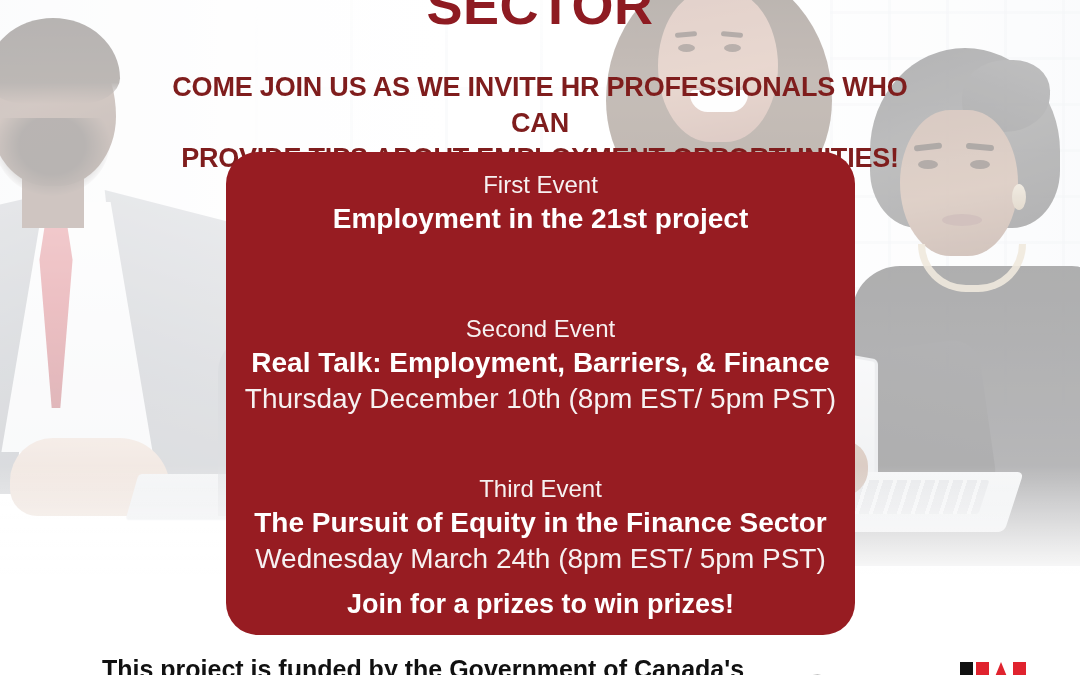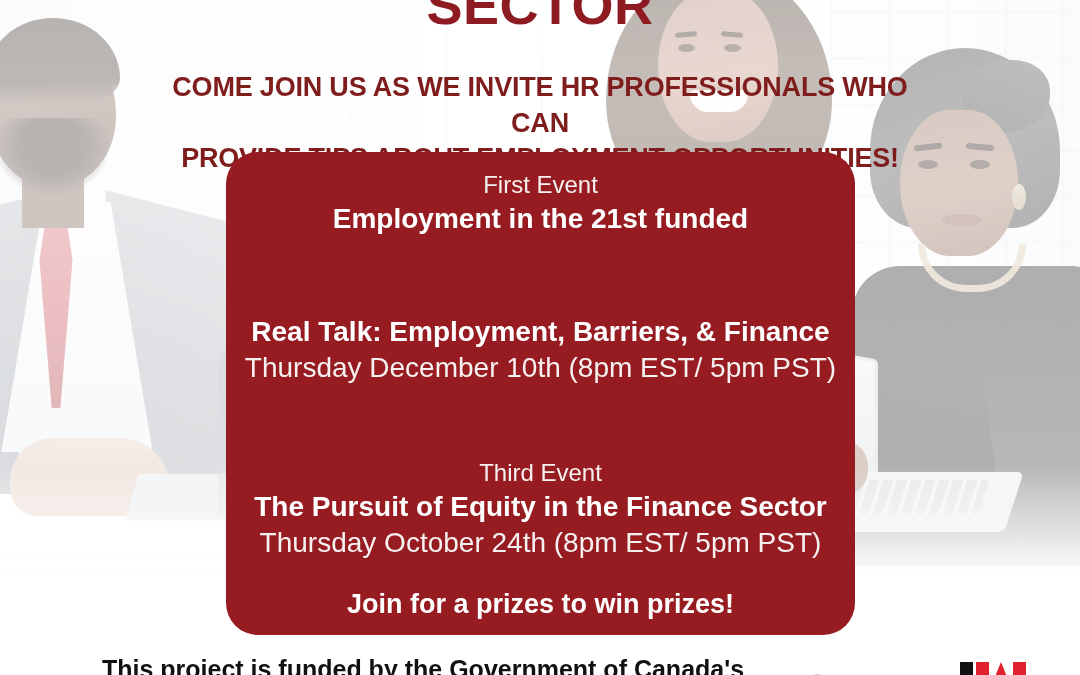--- a/index.html
+++ b/index.html
@@ -300,21 +300,21 @@
     line-height:1.3;
     color:#ffffff;
   }
   .event-date {
     font-size:28px; font-weight:300;
     line-height:1.3;
     color:#f6f1f1;
   }
   #event-1 { top:18px; }
   #event-2 { top:162px; }
-  #event-3 { top:306px; }
+  #event-3 { top:322px; }
 
   .prize {
     position:absolute; left:0; top:437px; width:629px;
     font-size:27px; font-weight:bold;
     color:#ffffff;
   }
 
   .footer-text {
     position:absolute; left:78px; top:654px;
     width:690px;
@@ -413,32 +413,33 @@
 
     <div class="subtitle">
       <div>COME JOIN US AS WE INVITE HR PROFESSIONALS WHO CAN</div>
       <div>PROVIDE TIPS ABOUT EMPLOYMENT OPPORTUNITIES!</div>
     </div>
 
     <div class="card">
 
       <div class="event" id="event-1">
         <div class="event-label">First Event</div>
-        <div class="event-title">Employment in the 21st funded</div>
+        <div class="event-title">Employment in the 21st project</div>
       </div>
 
       <div class="event" id="event-2">
+        <div class="event-label">Second Event</div>
         <div class="event-title">Real Talk: Employment, Barriers, &amp; Finance</div>
         <div class="event-date">Thursday December 10th (8pm EST/ 5pm PST)</div>
       </div>
 
       <div class="event" id="event-3">
         <div class="event-label">Third Event</div>
         <div class="event-title">The Pursuit of Equity in the Finance Sector</div>
-        <div class="event-date">Thursday October 24th (8pm EST/ 5pm PST)</div>
+        <div class="event-date">Wednesday March 24th (8pm EST/ 5pm PST)</div>
       </div>
 
       <div class="prize">Join for a prizes to win prizes!</div>
     </div>
 
     <div class="footer-text">This project is funded by the Government of Canada's</div>
 
     <div class="logo-swoosh">
       <svg viewBox="0 0 66 40" width="66" height="40" aria-hidden="true">
         <path d="M4 30 C14 12, 48 10, 60 24 L54 27 C44 16, 18 18, 9 32 Z" fill="#141414"></path>

